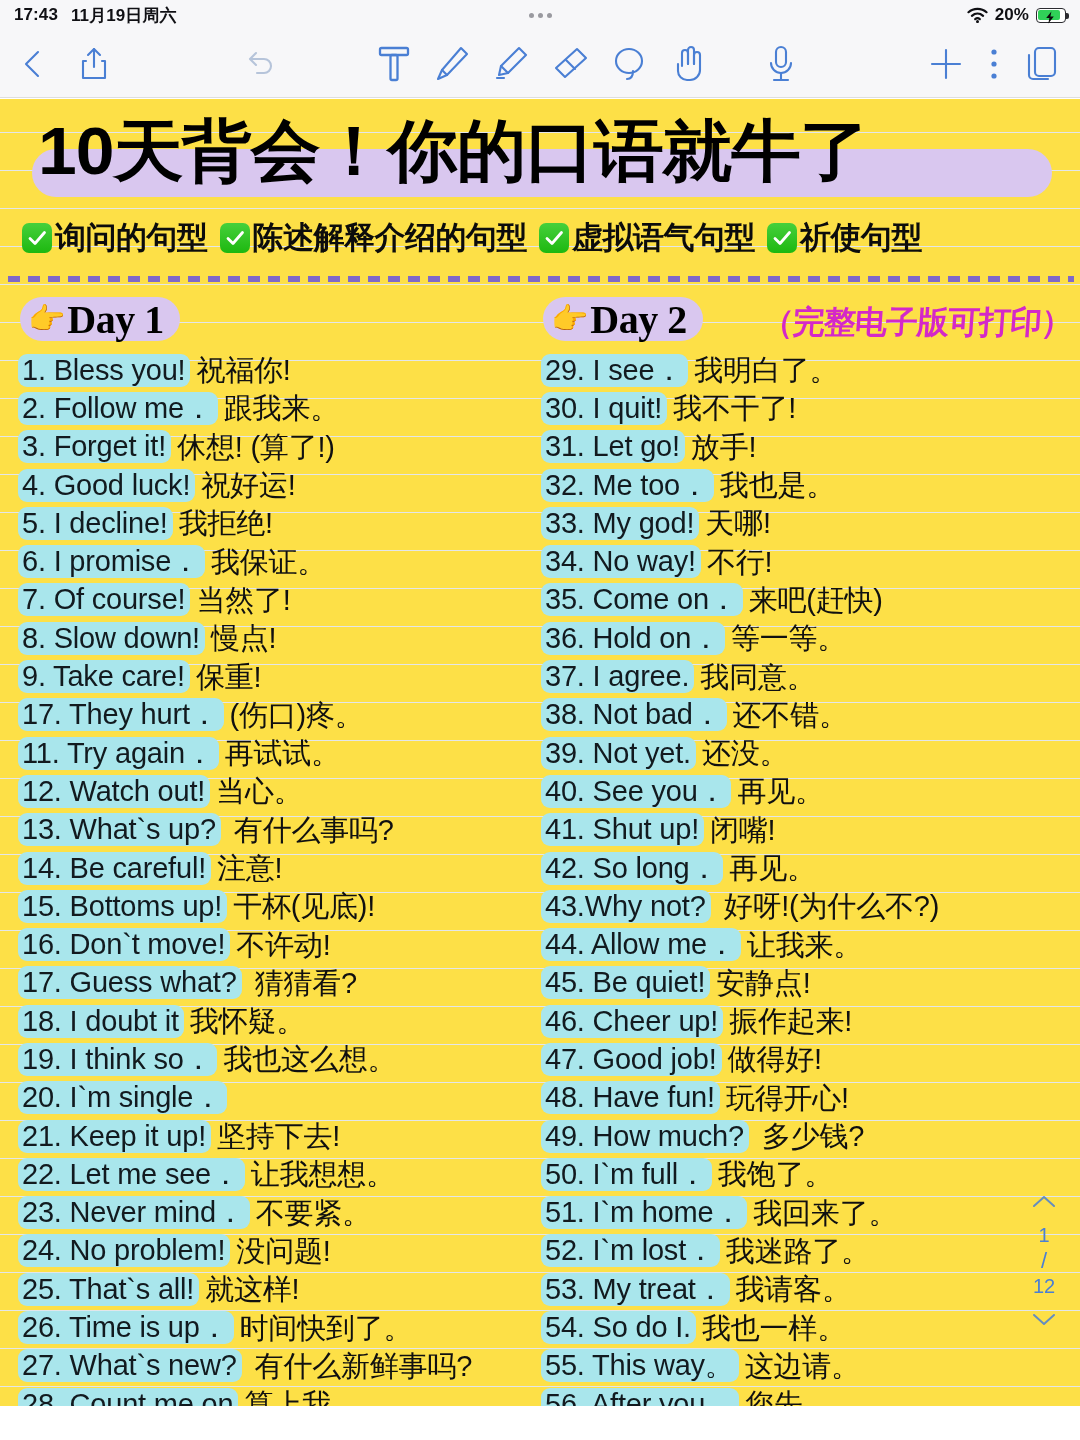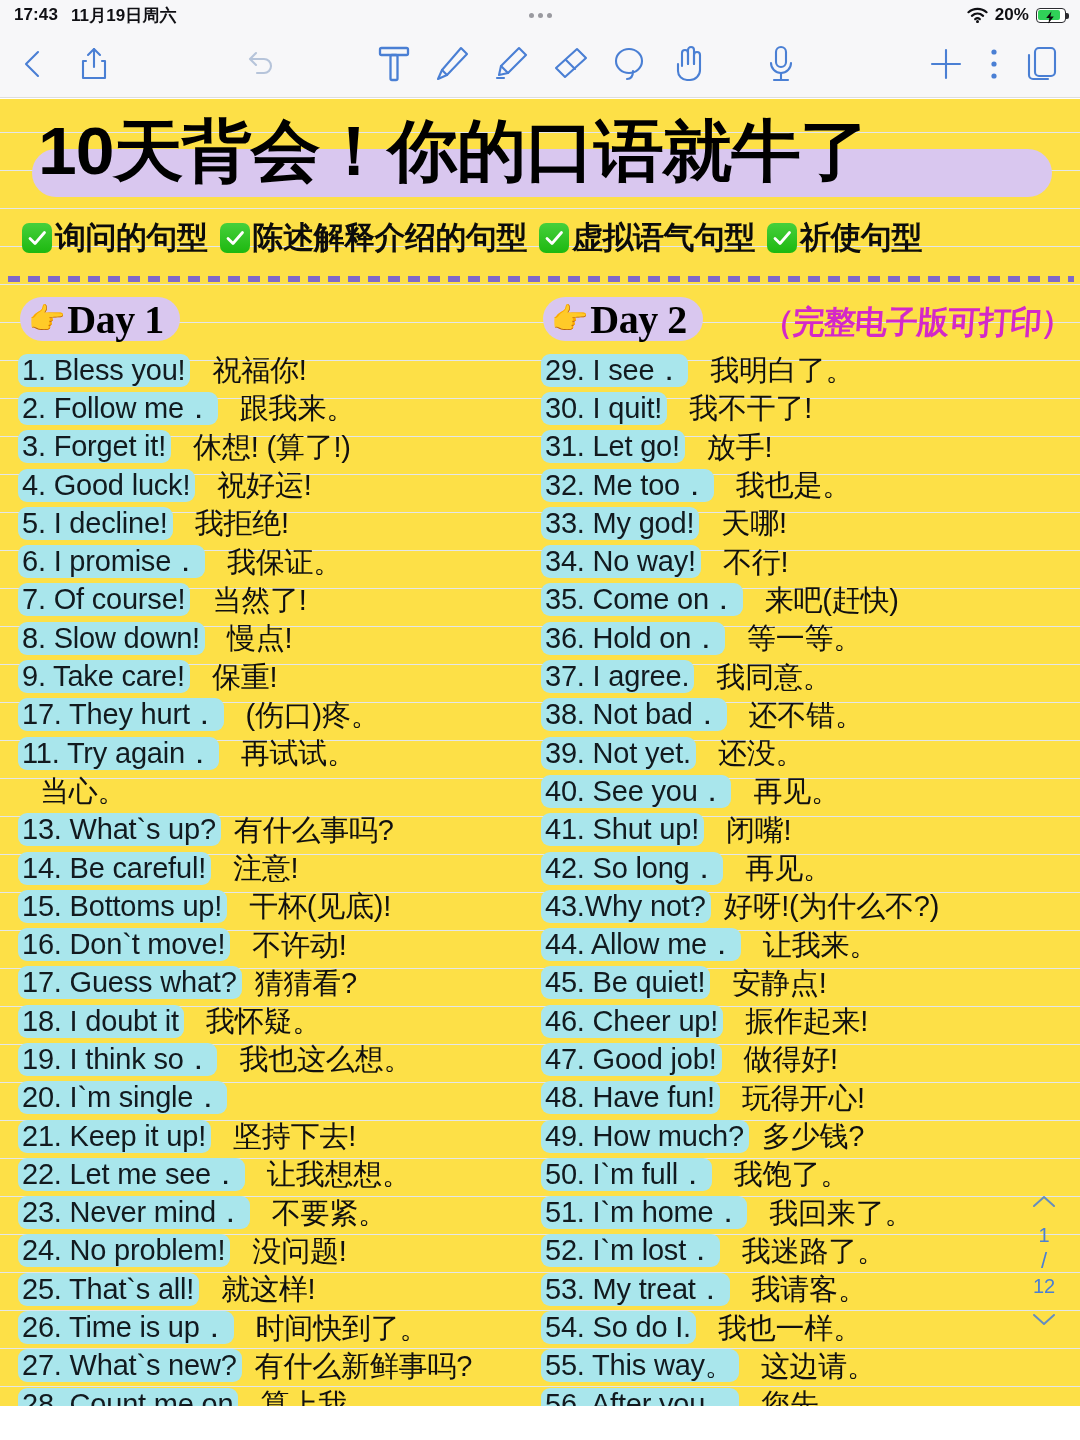--- a/index.html
+++ b/index.html
@@ -188,21 +188,21 @@
     font-size: 29px;
     color: #121a1f;
     font-family: "Liberation Sans", "DejaVu Sans", sans-serif;
     letter-spacing: -0.2px;
     line-height: 30px;
   }
   .zh {
     font-size: 29px;
     color: #101010;
     font-family: "Liberation Sans", "DejaVu Sans", sans-serif;
-    padding-left: 22px;
+    padding-left: 6px;
     letter-spacing: -0.2px;
     line-height: 30px;
   }
   .zh.tight { padding-left: 13px; }
 
   
   #page-nav {
     position: absolute; right: 14px; top: 1093px;
     width: 44px;
     display: flex; flex-direction: column; align-items: center;
@@ -447,20 +447,21 @@
         </div>
         <div class="row">
           <span class="en">17. They hurt．</span>
           <span class="zh">(伤口)疼。</span>
         </div>
         <div class="row">
           <span class="en">11. Try again．</span>
           <span class="zh">再试试。</span>
         </div>
         <div class="row">
+          <span class="en">12. Watch out!</span>
           <span class="zh">当心。</span>
         </div>
         <div class="row">
           <span class="en">13. What`s up?</span>
           <span class="zh tight">有什么事吗?</span>
         </div>
         <div class="row">
           <span class="en">14. Be careful!</span>
           <span class="zh">注意!</span>
         </div>

